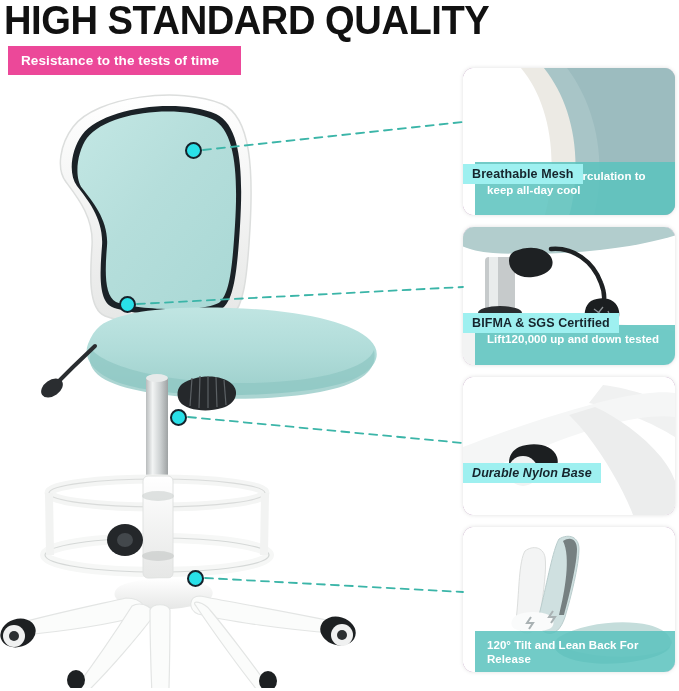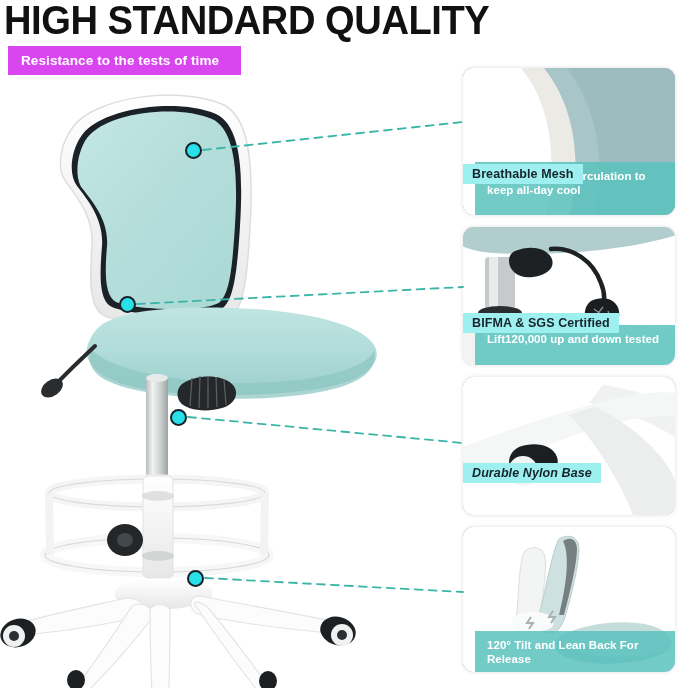--- a/index.html
+++ b/index.html
@@ -15,21 +15,21 @@
     position:absolute;left:4px;top:-2px;
     font-family:"Liberation Sans Narrow","Liberation Sans",sans-serif;
     font-weight:bold;font-size:41px;line-height:44px;
     letter-spacing:-0.5px;color:#111111;
     transform:scaleX(0.93);transform-origin:left top;
     white-space:nowrap;
   }
   #subtitle-banner{
     position:absolute;left:8px;top:46px;
     width:233px;height:29px;
-    background:#d946ef;
+    background:#ec4899;
     display:flex;align-items:center;
   }
   #subtitle-banner .txt{
     color:#ffffff;font-size:13.5px;font-weight:bold;
     padding-left:13px;letter-spacing:.1px;
   }
 
   
   .chair-wrap{position:absolute;left:0;top:78px;width:455px;height:610px;}
   .chair-svg{display:block;width:455px;height:610px;}

